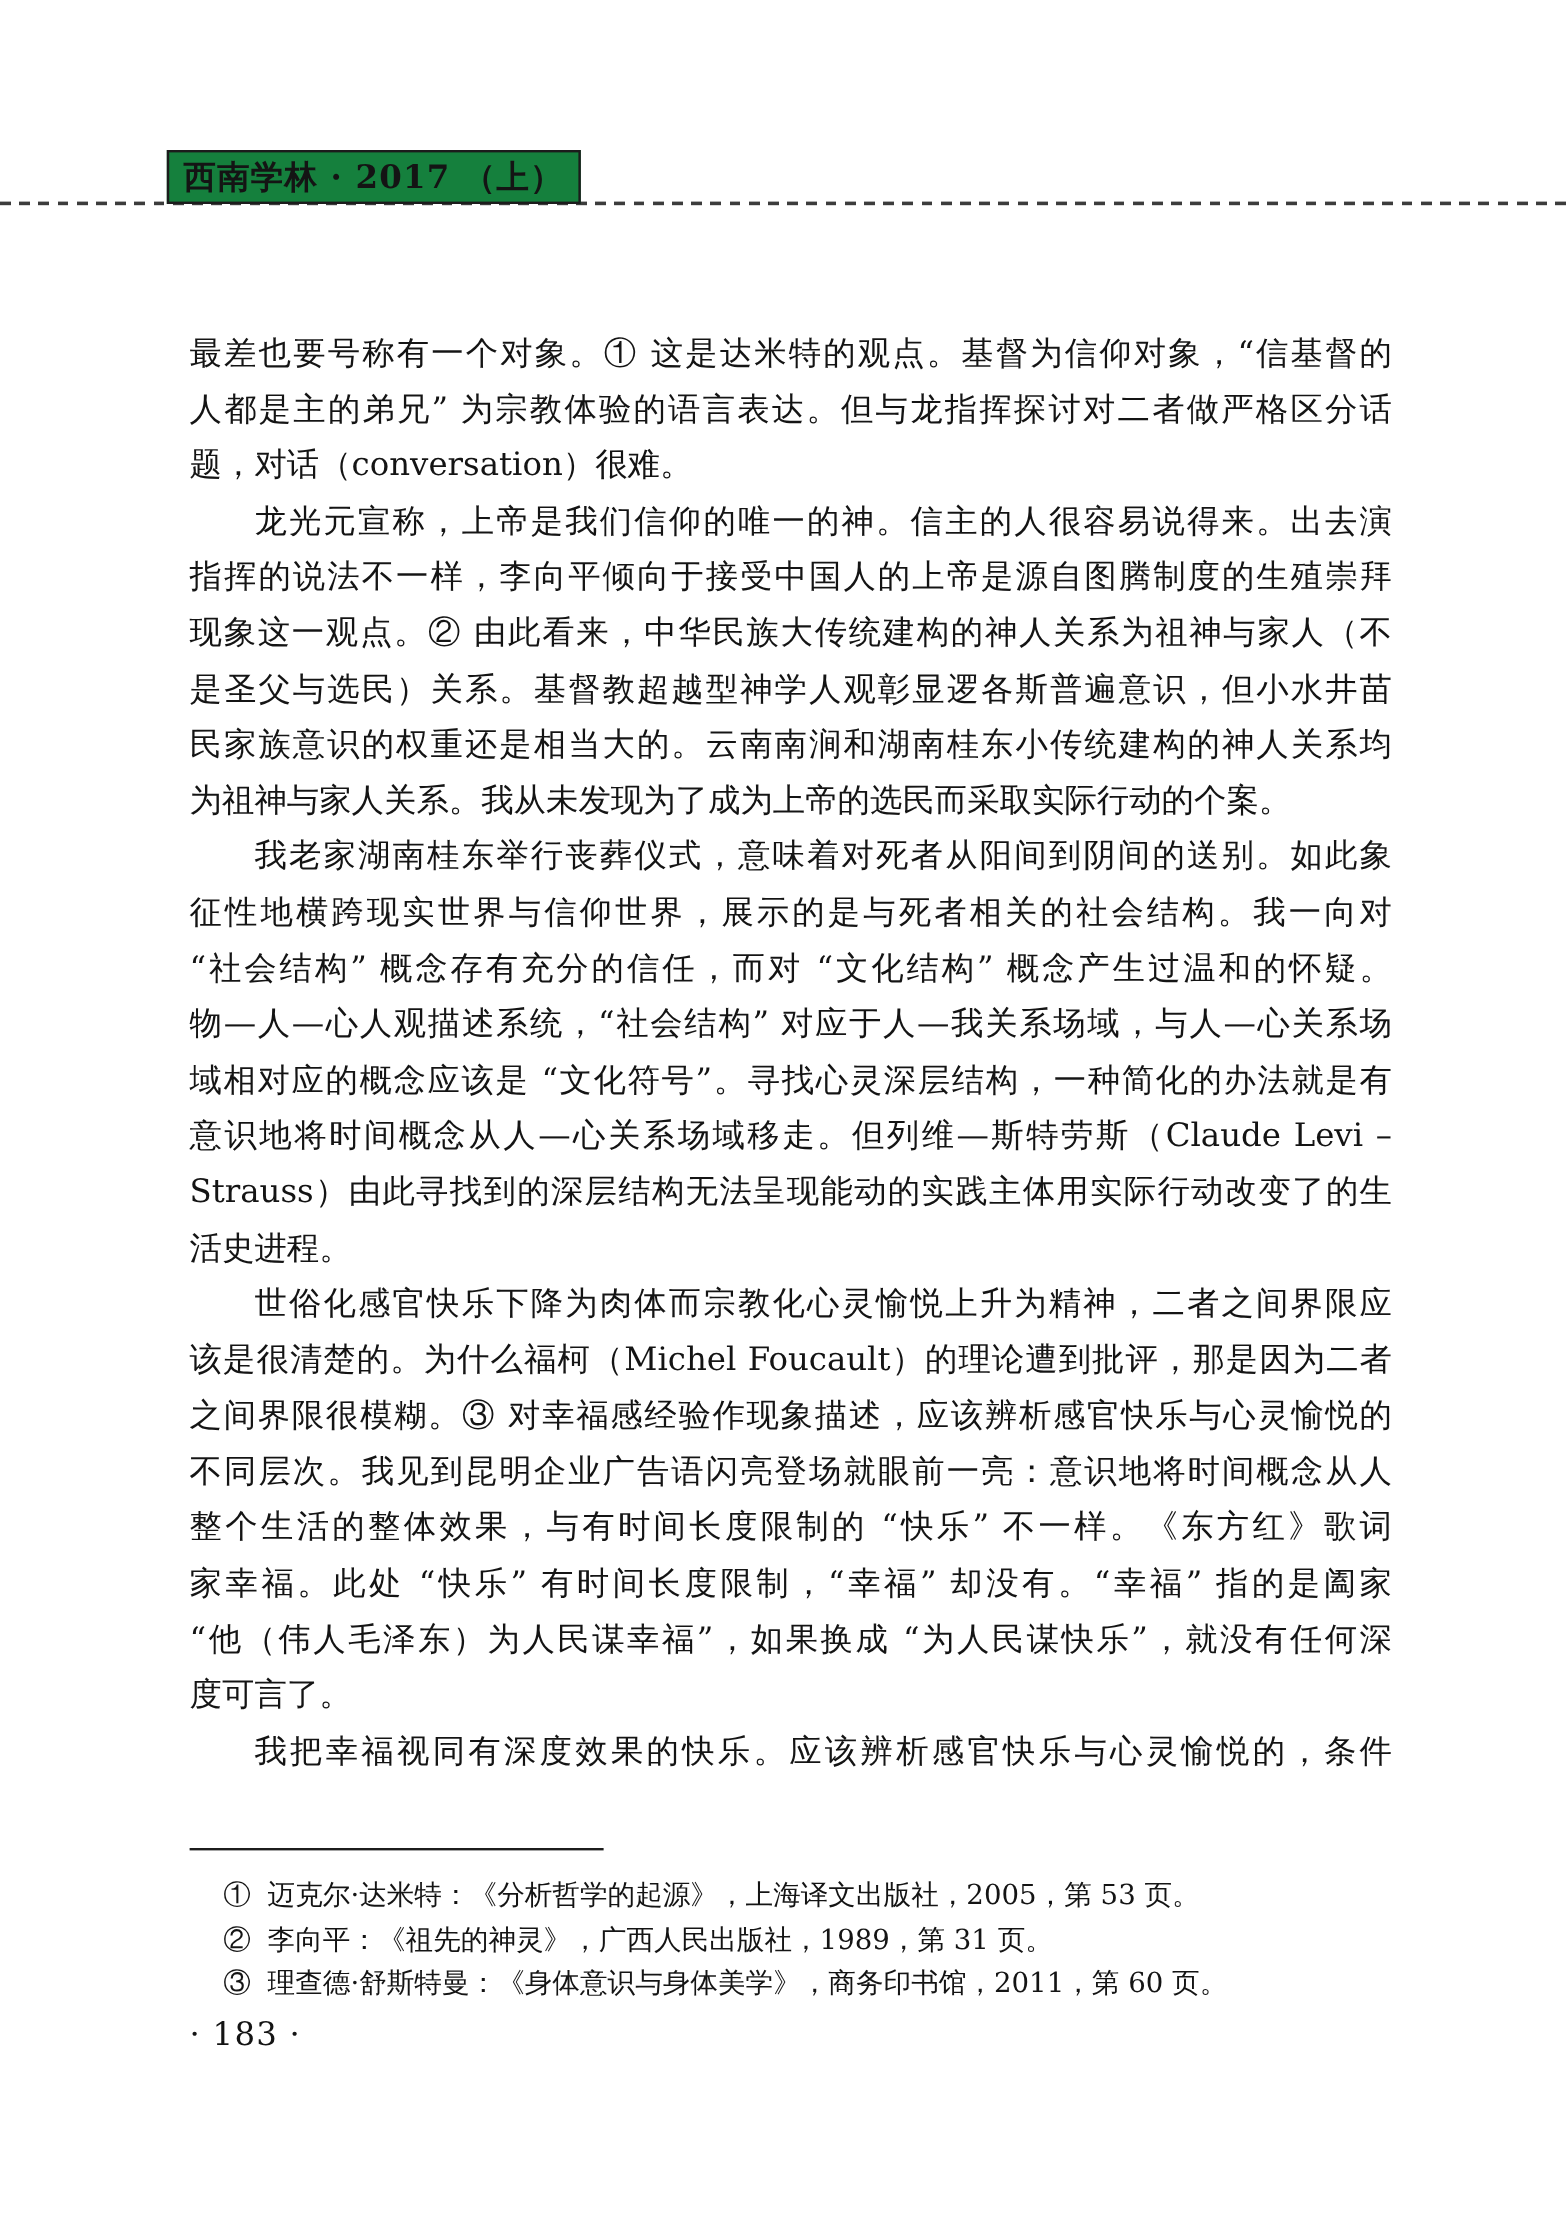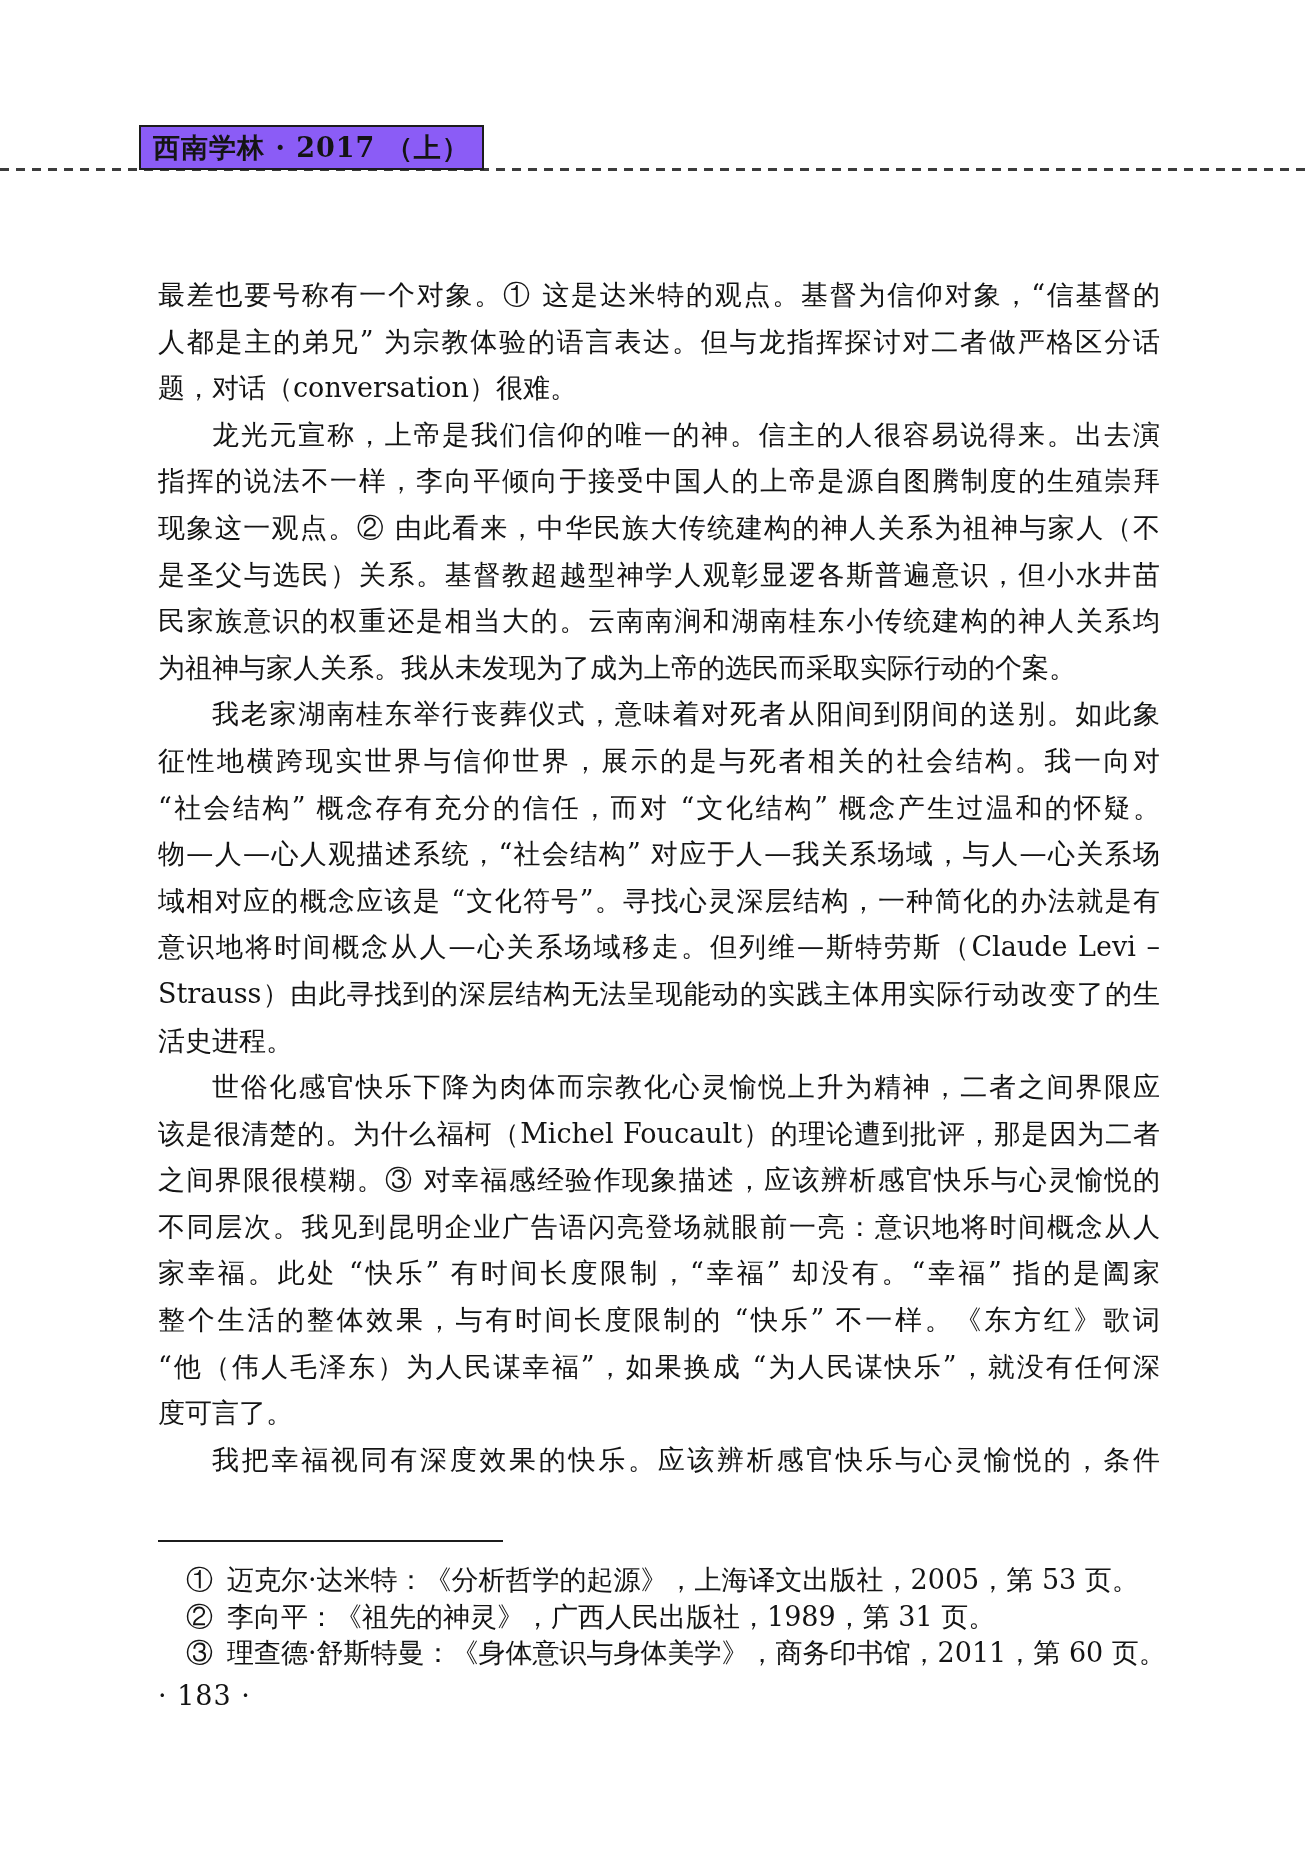--- a/index.html
+++ b/index.html
@@ -12,21 +12,21 @@
     font-family: "DejaVu Serif", "Liberation Serif", serif;
     color: #141414;
   }
   
   .hdr-box {
     position: absolute;
     left: 139px;
     top: 125px;
     height: 45px;
     padding: 0 12px;
-    background: #8b5cf6;
+    background: #15803d;
     border: 2px solid #1c1c1c;
     box-sizing: border-box;
     display: flex;
     align-items: center;
     z-index: 2;
     font-size: 27px;
     font-weight: bold;
     letter-spacing: 1px;
     white-space: nowrap;
   }
@@ -66,21 +66,21 @@
     top: 1540px;
     width: 345px;
     height: 2px;
     background: #1c1c1c;
   }
   .footnotes {
     position: absolute;
     left: 158px;
     top: 1562px;
     width: 1002px;
-    font-size: 27px;
+    font-size: 23px;
     line-height: 36.5px;
   }
   .fn { padding-left: 28px; white-space: nowrap; }
   .fn-marker { margin-right: 14px; }
   .pageno {
     position: absolute;
     left: 158px;
     top: 1680px;
     font-size: 27px;
     letter-spacing: 1px;
@@ -123,22 +123,22 @@
       <div class="bline">意识地将时间概念从人—心关系场域移走。但列维—斯特劳斯（Claude Levi –</div>
       <div class="bline">Strauss）由此寻找到的深层结构无法呈现能动的实践主体用实际行动改变了的生</div>
       <div class="bline end">活史进程。</div>
     </div>
 
     <div class="para">
       <div class="bline ind">世俗化感官快乐下降为肉体而宗教化心灵愉悦上升为精神，二者之间界限应</div>
       <div class="bline">该是很清楚的。为什么福柯（Michel Foucault）的理论遭到批评，那是因为二者</div>
       <div class="bline">之间界限很模糊。③ 对幸福感经验作现象描述，应该辨析感官快乐与心灵愉悦的</div>
       <div class="bline">不同层次。我见到昆明企业广告语闪亮登场就眼前一亮：意识地将时间概念从人</div>
+      <div class="bline">整个生活的整体效果，与有时间长度限制的 “快乐” 不一样。《东方红》歌词</div>
       <div class="bline">家幸福。此处 “快乐” 有时间长度限制，“幸福” 却没有。“幸福” 指的是阖家</div>
-      <div class="bline">整个生活的整体效果，与有时间长度限制的 “快乐” 不一样。《东方红》歌词</div>
       <div class="bline">“他（伟人毛泽东）为人民谋幸福”，如果换成 “为人民谋快乐”，就没有任何深</div>
       <div class="bline end">度可言了。</div>
     </div>
 
     <div class="para">
       <div class="bline ind">我把幸福视同有深度效果的快乐。应该辨析感官快乐与心灵愉悦的，条件</div>
     </div>
 
   </div>
 

